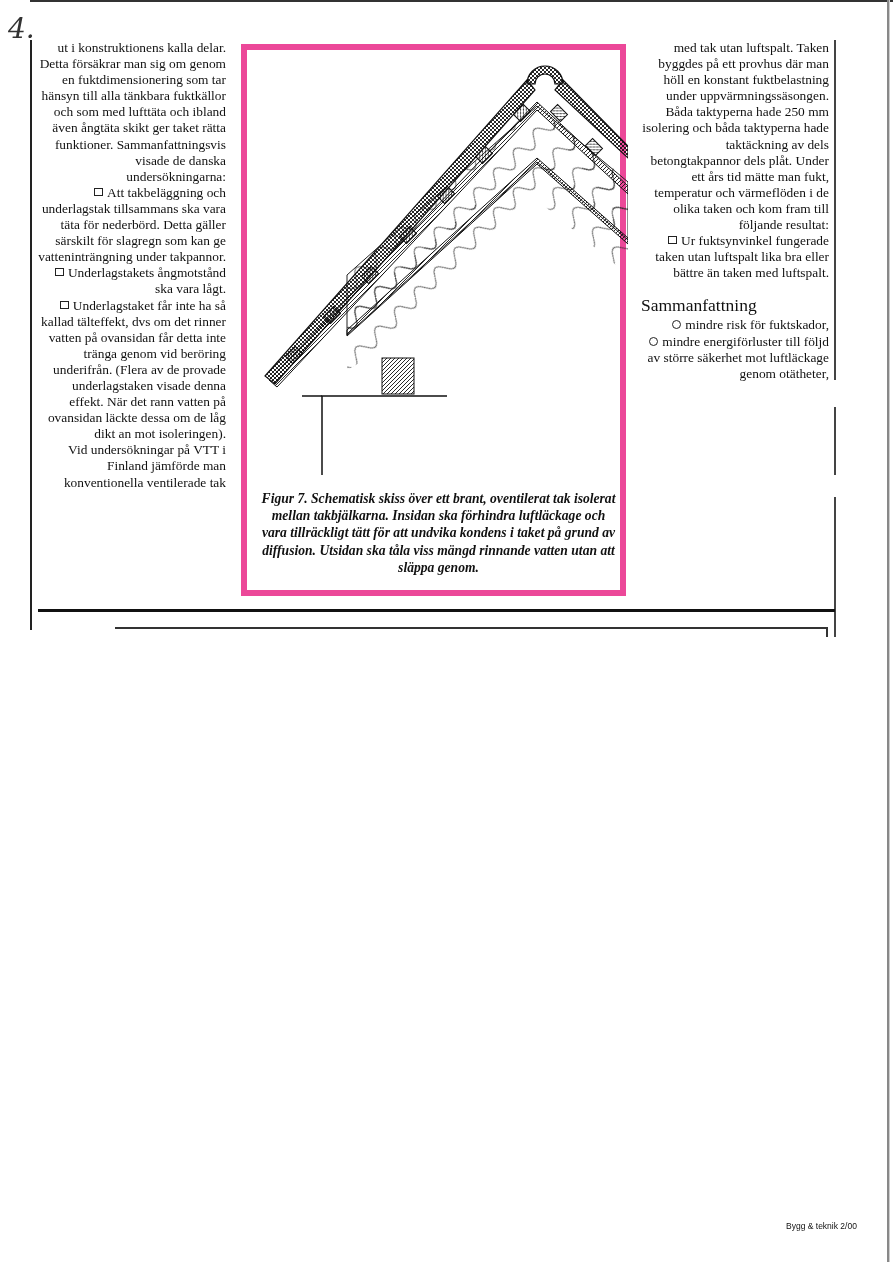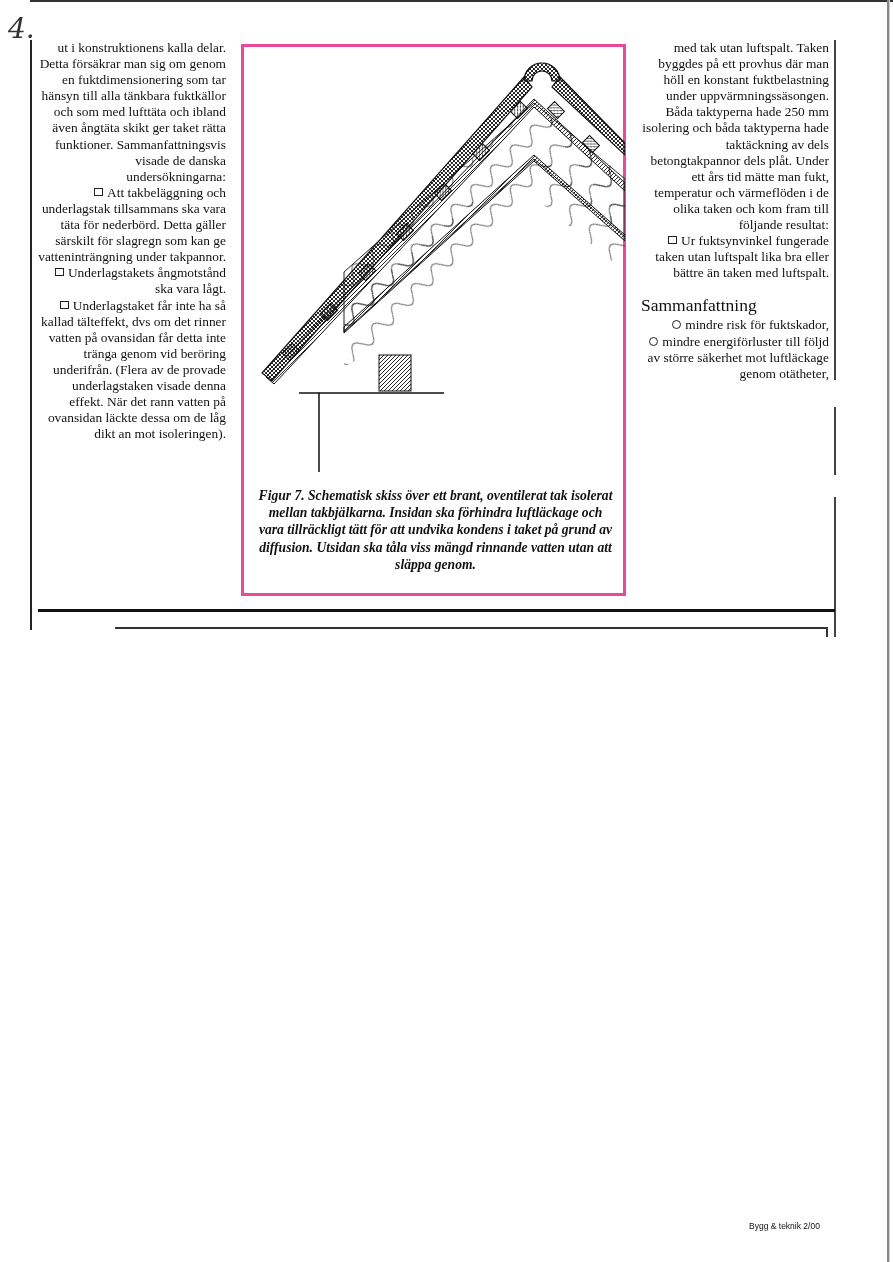--- a/index.html
+++ b/index.html
@@ -13,45 +13,46 @@
   .col p { margin: 0; text-align: right; }
   .col-left { left: 38px; top: 40px; width: 188px; }
   .col-right { left: 641px; top: 40px; width: 188px; }
   .justify { text-align: justify; }
   .indent { text-indent: 16px; }
   .sq { display: inline-block; width: 7px; height: 6px; border: 1px solid #222; margin-right: 4px; vertical-align: 1px; }
   .circ { display: inline-block; width: 7px; height: 7px; border: 1px solid #222; border-radius: 50%; margin-right: 4px; vertical-align: 0px; }
   .left-vrule { position: absolute; left: 30px; top: 40px; width: 1.5px; height: 590px; background: #222; }
   .right-vrule { position: absolute; left: 834px; top: 40px; width: 1.5px; background: #444; }
   .heading { font-weight: normal; font-size: 17.5px; margin: 14px 0 2px 0; line-height: 20px; }
-  .figure { position: absolute; left: 241px; top: 44px; width: 385px; height: 552px; border: 3px solid #ec4899; box-sizing: border-box; }
+  .figure { position: absolute; left: 241px; top: 44px; width: 385px; height: 552px; border: 6px solid #ec4899; box-sizing: border-box; }
   .fig-svg { position: absolute; left: 0; top: 0; }
   .caption { position: absolute; left: 14px; top: 440px; width: 355px; font-style: italic; font-weight: bold;
              text-align: center; font-size: 13.6px; line-height: 17.2px; }
   .bottom-rule1 { position: absolute; left: 38px; top: 609px; width: 797px; height: 3px; background: #111; }
   .bottom-rule2 { position: absolute; left: 115px; top: 627px; width: 712px; height: 1.5px; background: #333; }
   .bottom-tick { position: absolute; left: 826px; top: 627px; width: 1.5px; height: 10px; background: #333; }
-  .footer { position: absolute; left: 749px; top: 1221px; font-family: "Liberation Sans", sans-serif; font-size: 8.5px; color: #111; }
+  .footer { position: absolute; left: 786px; top: 1221px; font-family: "Liberation Sans", sans-serif; font-size: 8.5px; color: #111; }
 </style>
 </head>
 <body>
 
 <div class="top-rule"></div>
 <div class="right-edge"></div>
 <div class="right-edge2"></div>
 
 <div class="page-mark">4.</div>
 
 <div class="left-vrule"></div>
 
 <div class="col col-left">
   <p class="justify">ut i konstruktionens kalla delar. Detta försäkrar man sig om genom en fuktdimensionering som tar hänsyn till alla tänkbara fuktkällor och som med lufttäta och ibland även ångtäta skikt ger taket rätta funktioner. Sammanfattningsvis visade de danska undersökningarna:</p>
   <p><span class="sq"></span><span>Att takbeläggning och underlagstak tillsammans ska vara täta för nederbörd. Detta gäller särskilt för slagregn som kan ge vatteninträngning under takpannor.</span></p>
   <p><span class="sq"></span><span>Underlagstakets ångmotstånd ska vara lågt.</span></p>
   <p><span class="sq"></span><span>Underlagstaket får inte ha så kallad tälteffekt, dvs om det rinner vatten på ovansidan får detta inte tränga genom vid beröring underifrån. (Flera av de provade underlagstaken visade denna effekt. När det rann vatten på ovansidan läckte dessa om de låg dikt an mot isoleringen).</span></p>
+  <p class="justify indent">Vid undersökningar på VTT i Finland jämförde man konventionella ventilerade tak</p>
 </div>
 
 <div class="figure">
   <svg class="fig-svg" width="381" height="430" viewBox="0 0 381 430">
     <defs>
       <pattern id="crossh" width="4" height="4" patternUnits="userSpaceOnUse">
         <path d="M0 0 L4 4 M4 0 L0 4" stroke="#111" stroke-width="0.9"></path>
       </pattern>
       <pattern id="diag" width="4" height="4" patternUnits="userSpaceOnUse">
         <path d="M0 4 L4 0" stroke="#111" stroke-width="0.9"></path>

